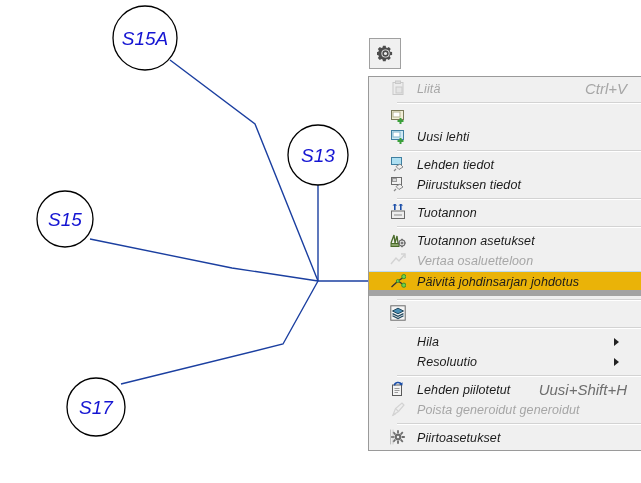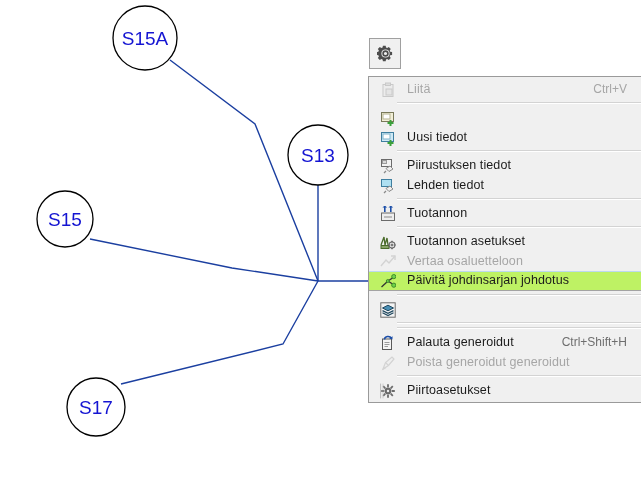--- a/index.html
+++ b/index.html
@@ -4,21 +4,21 @@
 <style>
   html,body{margin:0;padding:0;}
   body{
     width:641px;height:483px;
     background:#ffffff;
     font-family:"Liberation Sans", sans-serif;
     overflow:hidden;
     position:relative;
   }
   #canvas-area{
-    position:absolute;left:0;top:0;width:641px;height:483px;
+    position:absolute;left:0;top:0;width:641px;height:483px;font-style:italic;
   }
   #diagram{position:absolute;left:0;top:0;}
   .node-label{
     font-family:"Liberation Sans", sans-serif;
     font-size:19px;
     fill:#1414d2;
   }
 
   
   #gear-button{
@@ -42,49 +42,49 @@
     color:#1b1b1b;
   }
   #context-menu::before{
     
     content:"";
     position:absolute;left:1px;top:1px;bottom:1px;width:27px;
     background:#f0f0f0;
   }
   .menu-item{
     position:relative;
-    display:flex;align-items:flex-end;
+    display:flex;align-items:flex-start;
     height:20px;
-    padding-left:6px;
+    padding-left:16px;
     cursor:default;
     white-space:nowrap;
   }
   .menu-item.highlight{
-    background:#bef264;
+    background:#eab308;
     border-top:1px solid #bcd9ef;
-    border-bottom:1px solid #a3a3a3;
+    border-bottom:6px solid #a3a3a3;
     height:18px;
   }
   .menu-item.disabled .mi-label,
   .menu-item.disabled .mi-accel{ color:#a6a6a6; }
   .mi-icon{
     width:26px;min-width:26px;height:18px;
     display:flex;align-items:center;justify-content:center;
     position:relative;
   }
   .mi-label{
     flex:1 1 auto;
     padding-left:6px;
     line-height:20px;
     font-size:12.5px;
     letter-spacing:0.1px;
   }
   .mi-accel{
     color:#6e6e6e;
-    font-size:12px;
+    font-size:15px;
     padding-right:14px;
     line-height:20px;
   }
   .mi-arrow{
     position:absolute;right:22px;top:50%;
     width:0;height:0;
     transform:translateY(-50%);
     border-left:5px solid #222;
     border-top:4px solid transparent;
     border-bottom:4px solid transparent;
@@ -163,43 +163,43 @@
         </span>
       </div>
       <div class="menu-item">
         <span class="mi-icon">
           <svg width="16" height="16" viewBox="0 0 16 16">
             <rect x="1.5" y="2.5" width="12" height="9" fill="#cfe9f5" stroke="#3f7fa0" stroke-width="1"></rect>
             <rect x="3" y="4" width="7" height="5" fill="#ffffff" stroke="#7fb4cc" stroke-width="1"></rect>
             <path d="M9.5 10h2v2h2v2h-2v2h-2v-2h-2v-2h2z" fill="#3ba03b"></path>
           </svg>
         </span>
-        <span class="mi-label">Uusi tiedot</span>
-      </div>
-      <div class="menu-sep"></div>
+        <span class="mi-label">Uusi lehti</span>
+      </div>
+      <div class="menu-sep"></div>
+      <div class="menu-item">
+        <span class="mi-icon">
+          <svg width="16" height="16" viewBox="0 0 16 16">
+            <rect x="1.5" y="1.5" width="10" height="7" fill="#aee0f2" stroke="#3f7fa0" stroke-width="1"></rect>
+            <path d="M6 10.5l4-2.5 3 3-4 2.5z" fill="#efefef" stroke="#8a8a8a" stroke-width="1"></path>
+            <line x1="6" y1="13" x2="4" y2="15" stroke="#8a8a8a" stroke-width="1.2"></line>
+          </svg>
+        </span>
+        <span class="mi-label">Lehden tiedot</span>
+      </div>
       <div class="menu-item">
         <span class="mi-icon">
           <svg width="16" height="16" viewBox="0 0 16 16">
             <rect x="1.5" y="1.5" width="10" height="7" fill="#f2f2f2" stroke="#6b6b6b" stroke-width="1"></rect>
             <rect x="2.5" y="2.5" width="4" height="3" fill="#d9d9d9" stroke="#9b9b9b" stroke-width="1"></rect>
             <path d="M6 10.5l4-2.5 3 3-4 2.5z" fill="#efefef" stroke="#8a8a8a" stroke-width="1"></path>
             <line x1="6" y1="13" x2="4" y2="15" stroke="#8a8a8a" stroke-width="1.2"></line>
           </svg>
         </span>
         <span class="mi-label">Piirustuksen tiedot</span>
-      </div>
-      <div class="menu-item">
-        <span class="mi-icon">
-          <svg width="16" height="16" viewBox="0 0 16 16">
-            <rect x="1.5" y="1.5" width="10" height="7" fill="#aee0f2" stroke="#3f7fa0" stroke-width="1"></rect>
-            <path d="M6 10.5l4-2.5 3 3-4 2.5z" fill="#efefef" stroke="#8a8a8a" stroke-width="1"></path>
-            <line x1="6" y1="13" x2="4" y2="15" stroke="#8a8a8a" stroke-width="1.2"></line>
-          </svg>
-        </span>
-        <span class="mi-label">Lehden tiedot</span>
       </div>
       <div class="menu-sep"></div>
       <div class="menu-item">
         <span class="mi-icon">
           <svg width="16" height="16" viewBox="0 0 16 16">
             <rect x="1.5" y="7" width="13" height="7.5" fill="#eeeeee" stroke="#6b6b6b" stroke-width="1"></rect>
             <line x1="4" y1="11" x2="12" y2="11" stroke="#8a8a8a" stroke-width="1"></line>
             <path d="M4 6V1.5l-1.6 0L4.8 -0.5 7.2 1.5 5.6 1.5V6z" fill="#1b4ea8"></path>
             <path d="M10 6V1.5l-1.6 0L10.8 -0.5 13.2 1.5 11.6 1.5V6z" fill="#1b4ea8"></path>
           </svg>
@@ -246,34 +246,44 @@
         <span class="mi-icon">
           <svg width="16" height="16" viewBox="0 0 16 16">
             <rect x="0.8" y="0.8" width="14.4" height="14.4" fill="#f4f4f4" stroke="#6b6b6b" stroke-width="1"></rect>
             <path d="M8 3.2 L13.5 6 L8 8.8 L2.5 6 z" fill="#4a8fb5" stroke="#20485f" stroke-width="1"></path>
             <path d="M2.5 8.6 L8 11.4 L13.5 8.6" fill="none" stroke="#20485f" stroke-width="1.2"></path>
             <path d="M2.5 10.8 L8 13.6 L13.5 10.8" fill="none" stroke="#20485f" stroke-width="1.2"></path>
           </svg>
         </span>
       </div>
       <div class="menu-sep"></div>
+      <div class="menu-item">
+        <span class="mi-icon"></span>
+        <span class="mi-label">Hila</span>
+        <span class="mi-arrow"></span>
+      </div>
+      <div class="menu-item">
+        <span class="mi-icon"></span>
+        <span class="mi-label">Resoluutio</span>
+        <span class="mi-arrow"></span>
+      </div>
       <div class="menu-sep"></div>
       <div class="menu-item">
         <span class="mi-icon">
           <svg width="16" height="16" viewBox="0 0 16 16">
             <rect x="2.5" y="4" width="9" height="10.5" fill="#f4f4f4" stroke="#5a5a5a" stroke-width="1"></rect>
             <line x1="4.5" y1="7.5" x2="9.5" y2="7.5" stroke="#9b9b9b" stroke-width="1"></line>
             <line x1="4.5" y1="9.5" x2="9.5" y2="9.5" stroke="#9b9b9b" stroke-width="1"></line>
             <line x1="4.5" y1="11.5" x2="8" y2="11.5" stroke="#9b9b9b" stroke-width="1"></line>
             <path d="M4.5 4.5 C4.5 1 10 0.5 11.5 3.5" fill="none" stroke="#1b4ea8" stroke-width="1.6"></path>
             <path d="M12.6 1.2 L12.4 4.6 L9.2 3.6 z" fill="#1b4ea8"></path>
           </svg>
         </span>
-        <span class="mi-label">Palauta generoidut</span>
-        <span class="mi-accel">Ctrl+Shift+H</span>
+        <span class="mi-label">Lehden piilotetut</span>
+        <span class="mi-accel">Uusi+Shift+H</span>
       </div>
       <div class="menu-item disabled">
         <span class="mi-icon">
           <svg width="16" height="16" viewBox="0 0 16 16" style="opacity: 0.45;">
             <path d="M3 14 L5.5 7.5 L12 2 L14 4 L8.5 10.5 z" fill="#eeeeee" stroke="#b0b0b0" stroke-width="1.2"></path>
             <line x1="5.5" y1="7.5" x2="8.5" y2="10.5" stroke="#b0b0b0" stroke-width="1.1"></line>
             <line x1="2.5" y1="14.5" x2="5.5" y2="13" stroke="#b0b0b0" stroke-width="1.1"></line>
           </svg>
         </span>
         <span class="mi-label">Poista generoidut generoidut</span>

